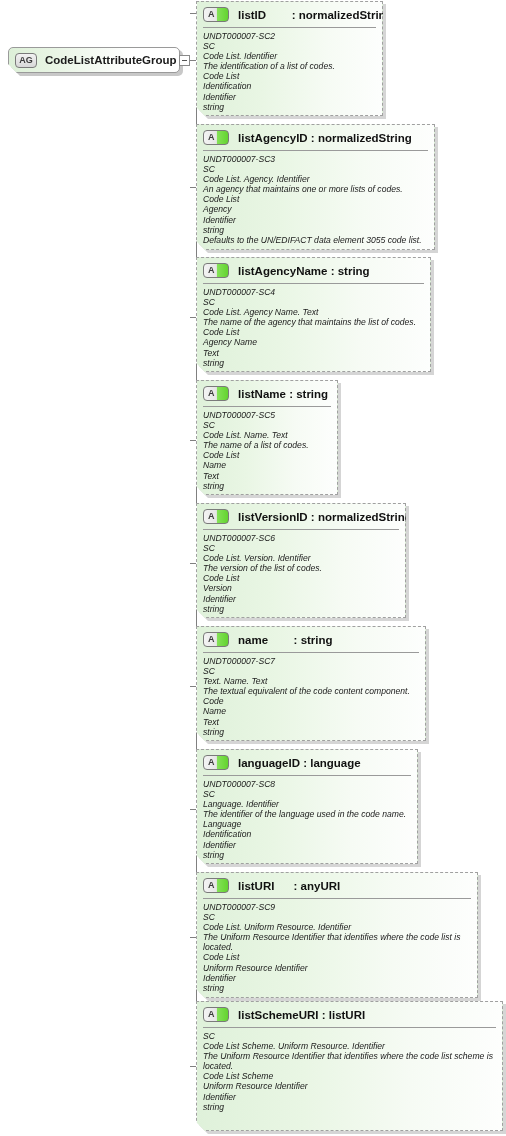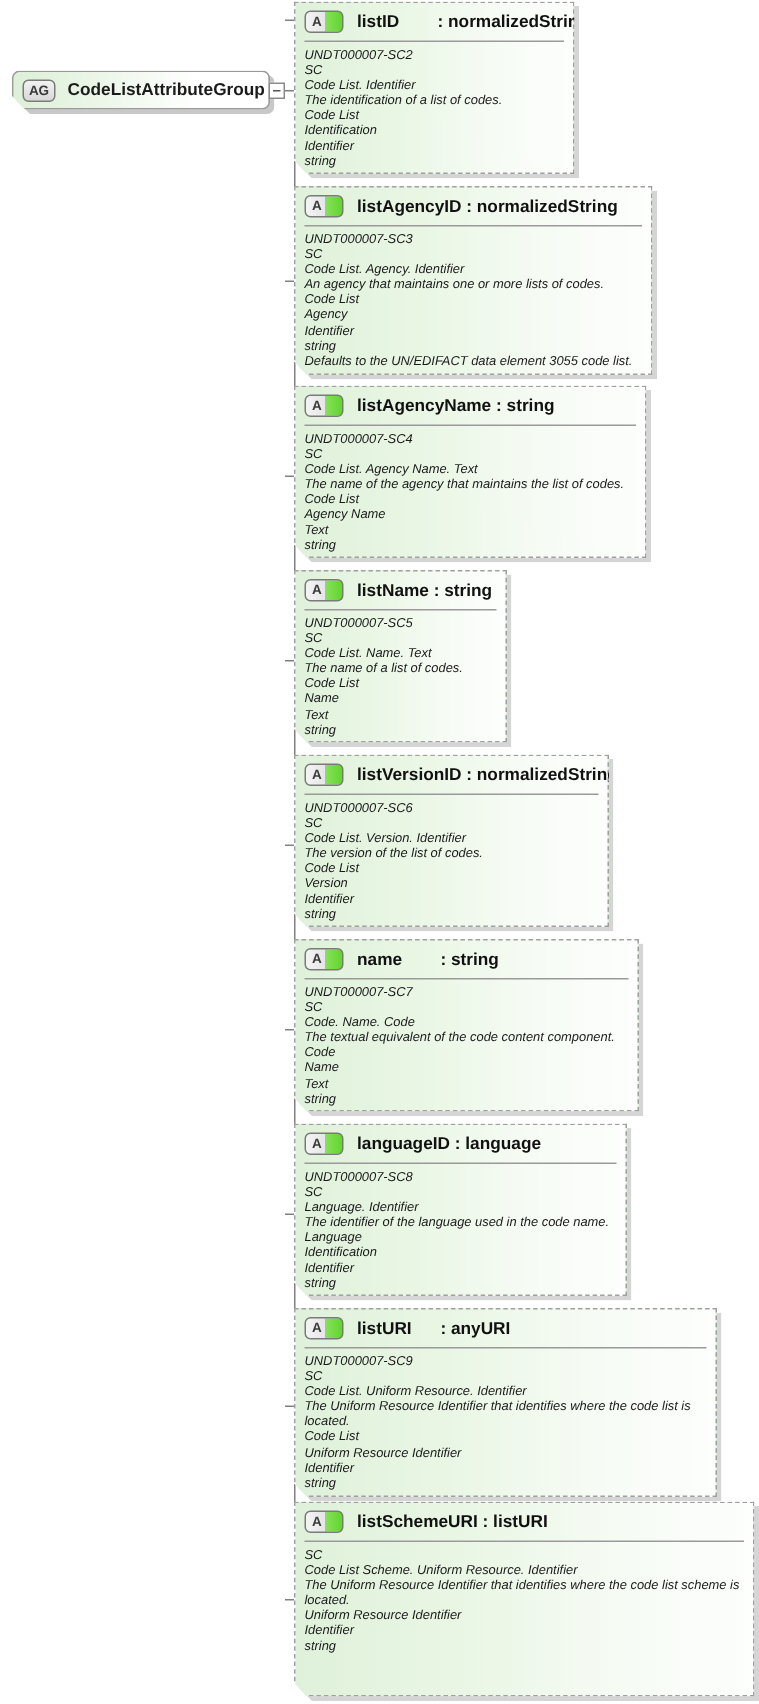--- a/index.html
+++ b/index.html
@@ -348,21 +348,21 @@
       <div class="attr-header">
         <div class="attr-badge">
             <span>A</span>
           </div>
         <div class="attr-title">name        : string</div>
       </div>
       <div class="attr-rule"></div>
       <div class="attr-lines">
         <div>UNDT000007-SC7</div>
         <div>SC</div>
-        <div>Code. Name. Code</div>
+        <div>Text. Name. Text</div>
         <div>The textual equivalent of the code content component.</div>
         <div>Code</div>
         <div>Name</div>
         <div>Text</div>
         <div>string</div>
       </div>
     </div>
   </div>
 
   <div class="attr-box" style="left:196px; top:749px; width:222px; height:115px;">
@@ -418,20 +418,21 @@
         <div class="attr-badge">
             <span>A</span>
           </div>
         <div class="attr-title">listSchemeURI : listURI</div>
       </div>
       <div class="attr-rule"></div>
       <div class="attr-lines">
         <div>SC</div>
         <div>Code List Scheme. Uniform Resource. Identifier</div>
         <div>The Uniform Resource Identifier that identifies where the code list scheme is located.</div>
+        <div>Code List Scheme</div>
         <div>Uniform Resource Identifier</div>
         <div>Identifier</div>
         <div>string</div>
       </div>
     </div>
   </div>
 
 </div>
 
 </body></html>

